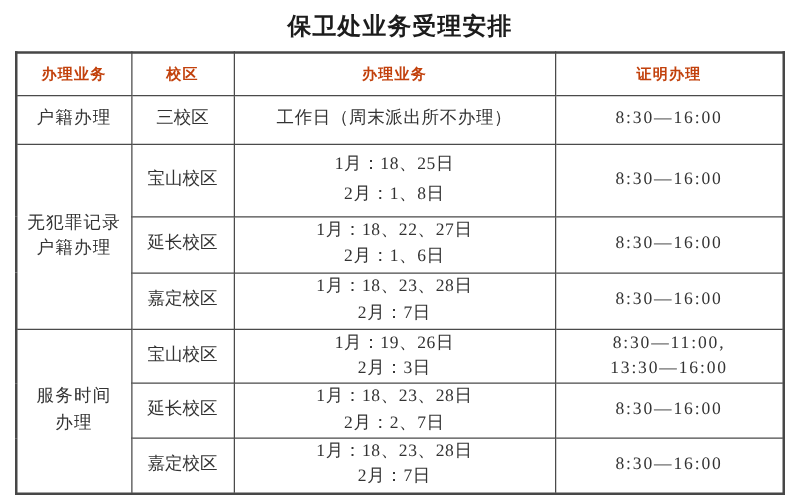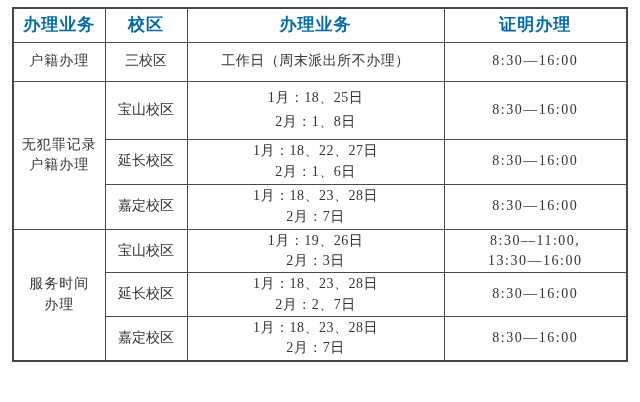--- a/index.html
+++ b/index.html
@@ -36,42 +36,43 @@
     text-align: center;
     vertical-align: middle;
     font-size: 14px;
     line-height: 1.45;
     white-space: pre-line;
     padding: 1px 2px;
   }
   table.schedule { border: 2px solid #474747; }
   table.schedule th {
     font-weight: bold;
-    color: #0369a1;
-    font-size: 17px;
+    color: #c2410c;
+    font-size: 12px;
     letter-spacing: 1px;
   }
   tr.row-header  { height: 34px; }
   tr.row-hukou   { height: 39px; font-family: Liberation Serif, serif; }
   tr.row-s2a     { height: 58px; }
   tr.row-s2b     { height: 45px; }
   tr.row-s2c     { height: 45px; }
   tr.row-s3a     { height: 42px; }
   tr.row-s3b     { height: 44px; }
   tr.row-s3c     { height: 43px; }
   td.business { letter-spacing: 1px; line-height: 1.6; }
   td.times    { letter-spacing: 1.5px; }
   td.dates    { letter-spacing: 0.5px; }
   tr.row-s2a td.dates { line-height: 1.75; margin-top: 32px; }
 </style>
 </head>
 <body>
 
 <div class="page">
 
+  <div class="title">保卫处业务受理安排</div>
 
   <table class="schedule">
     <colgroup>
       <col class="c1">
         <col class="c2">
         <col class="c3">
         <col class="c4">
     </colgroup>
     <thead>
       <tr class="row-header">

